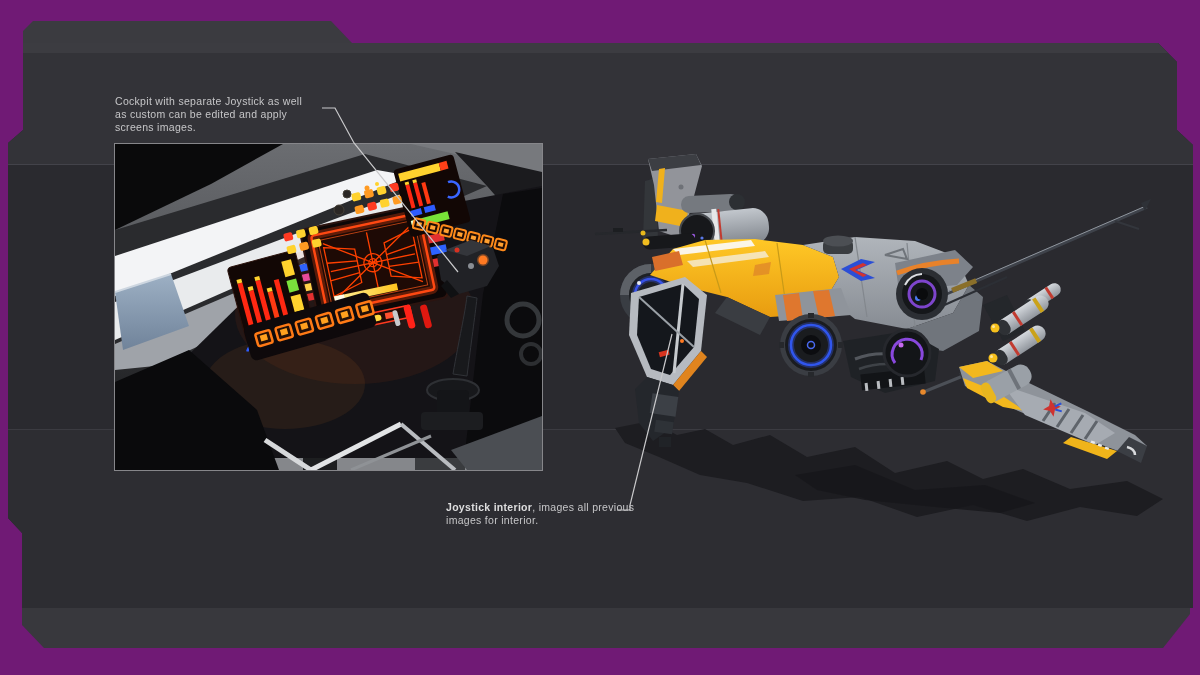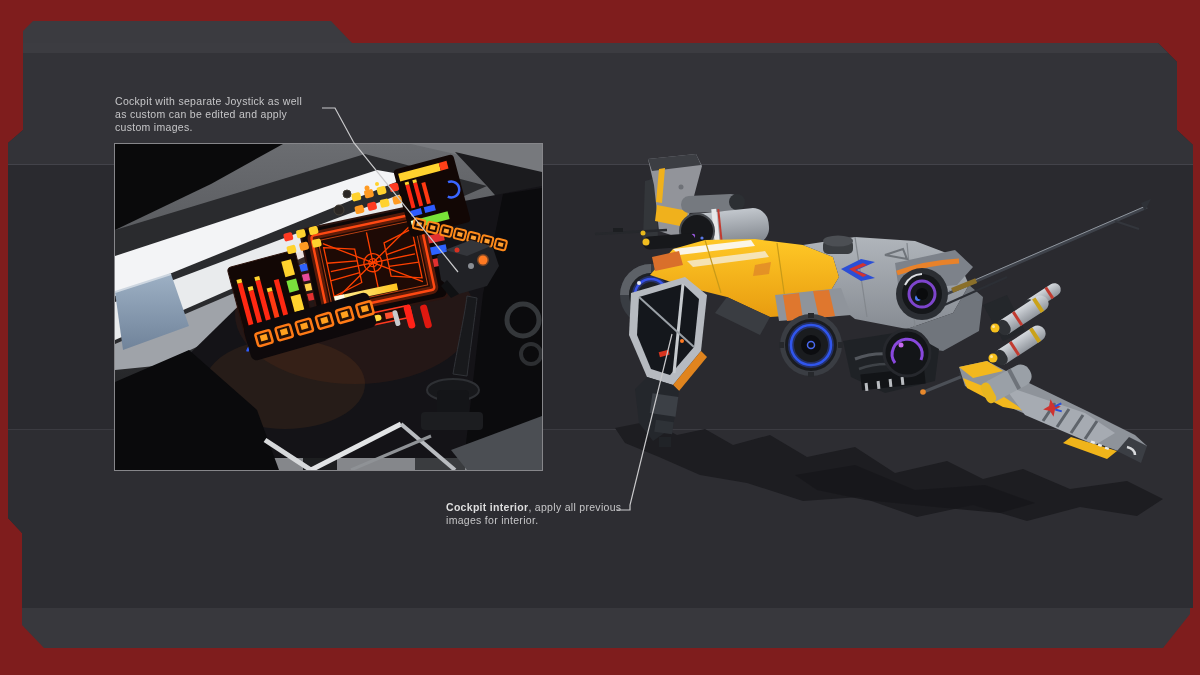--- a/index.html
+++ b/index.html
@@ -1,16 +1,16 @@
 <!DOCTYPE html>
 <html><head>
 <meta charset="utf-8">
 <style>
   html,body{margin:0;padding:0;background:#0f0f11;}
-  #stage{position:relative;width:1200px;height:675px;background:#7f1d1d;overflow:hidden;
+  #stage{position:relative;width:1200px;height:675px;background:#701a75;overflow:hidden;
          font-family:"Liberation Sans", sans-serif;}
   .abs{position:absolute;}
   
   #frame-tab{left:23px;top:21px;width:329px;height:22px;background:#3b3b40;
     clip-path:polygon(10px 0,308px 0,329px 22px,0 22px,0 10px);}
   #frame-panel{left:8px;top:43px;width:1185px;height:565px;background:#2a2a2f;
     clip-path:polygon(15px 0,1150px 0,1169px 19px,1169px 87px,1185px 102px,1185px 565px,14px 565px,14px 490px,0 475px,0 100px,15px 87px);}
   .zone{position:absolute;left:0;width:1185px;}
   #zone-top{top:0;height:121px;background:#333338;}
   #zone-mid{top:121px;height:265px;background:#2a2a2f;}
@@ -501,20 +501,20 @@
   </div>
 
   <svg class="abs" id="callout-lines" width="1200" height="675" viewBox="0 0 1200 675">
     <polyline points="322,108 335,108 354,143 458,272" fill="none" stroke="#c9c9cb" stroke-width="1.2"></polyline>
     <polyline points="617,510 630,510 630,505 672,334" fill="none" stroke="#c9c9cb" stroke-width="1.2"></polyline>
   </svg>
 
   <div class="abs callout-text" id="callout-cockpit-text">
     <span class="ln">Cockpit with separate Joystick as well</span>
     <span class="ln">as custom can be edited and apply</span>
-    <span class="ln">custom images.</span>
+    <span class="ln">screens images.</span>
   </div>
   <div class="abs callout-text" id="callout-interior-text">
-    <span class="ln"><b>Cockpit interior</b><span>, apply all previous</span></span>
+    <span class="ln"><b>Joystick interior</b><span>, images all previous</span></span>
     <span class="ln">images for interior.</span>
   </div>
 
 </div>
 
 </body></html>

